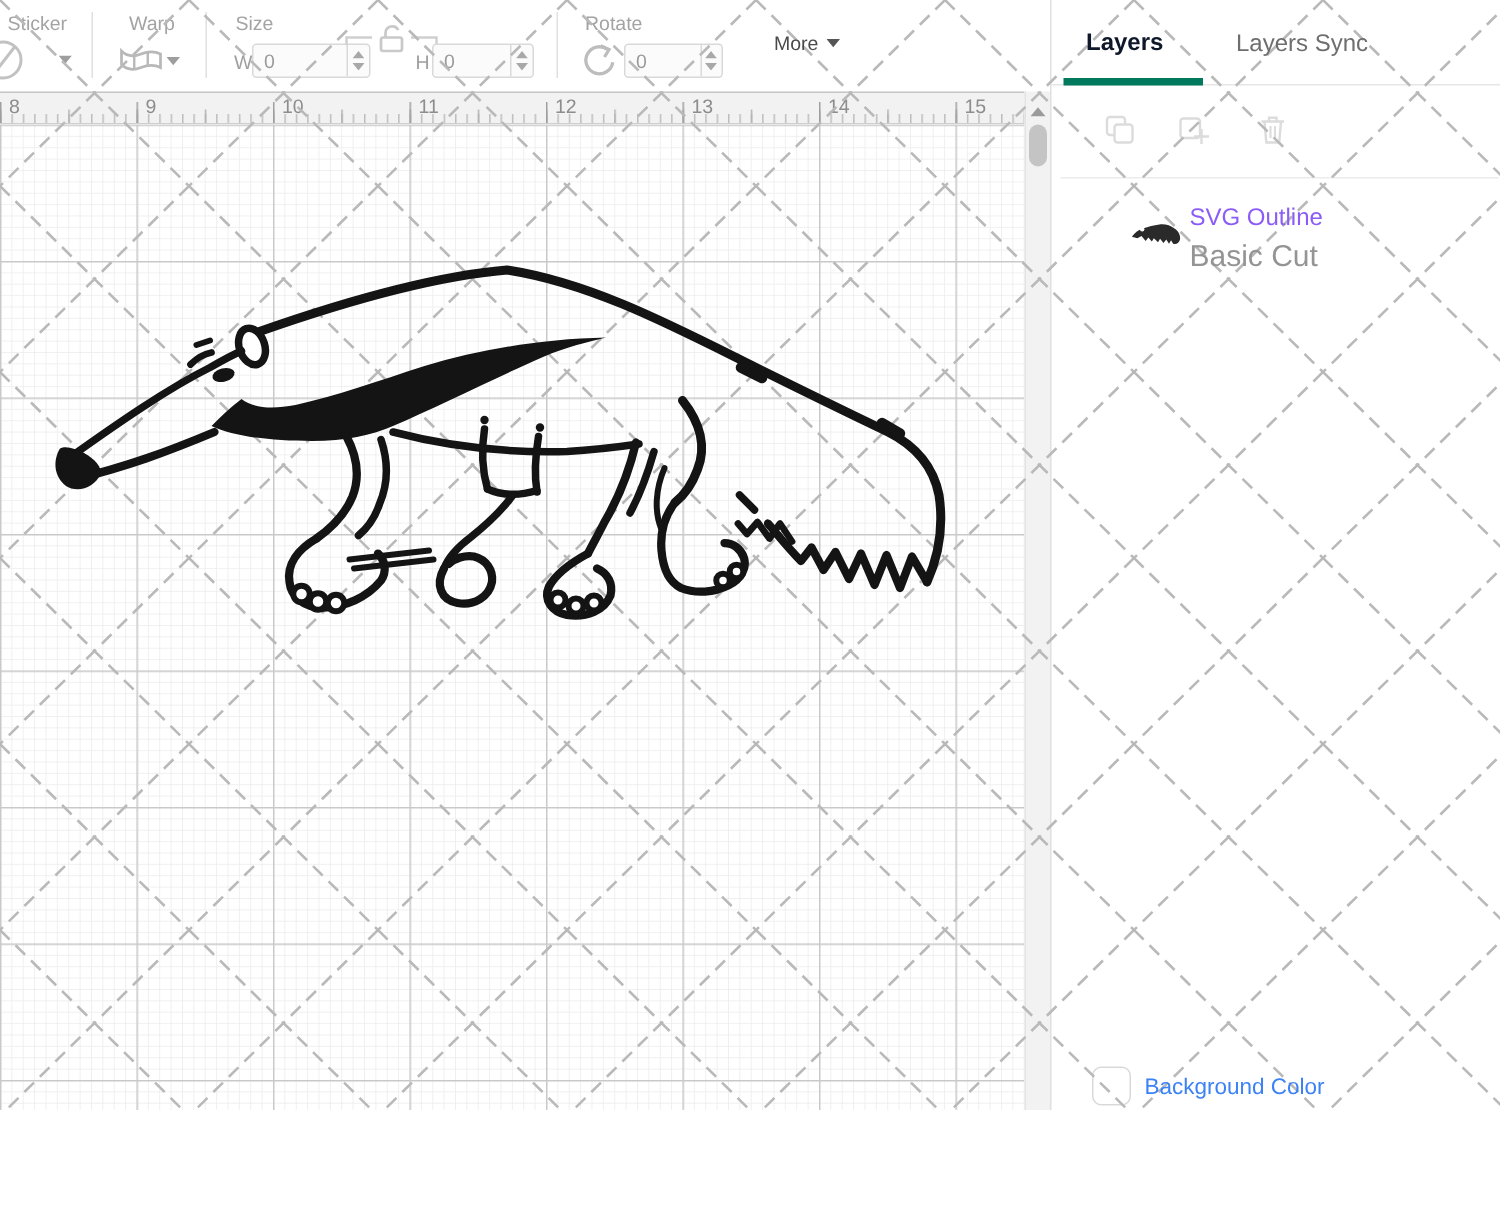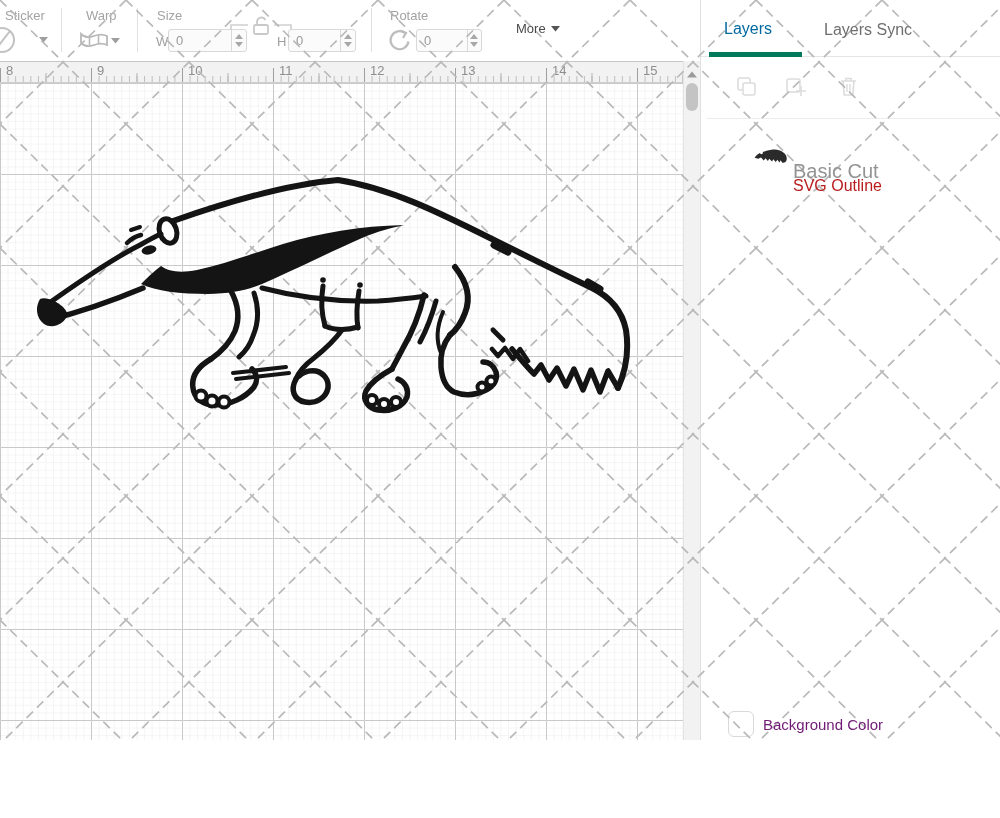--- a/index.html
+++ b/index.html
@@ -29,34 +29,34 @@
   
   .grid-svg { position:absolute; left:0; top:83px; }
   .anteater { position:absolute; left:0; top:61px; z-index:6; }
 
   
   .vscroll { position:absolute; left:683px; top:61px; width:17px; height:757px; background:#f2f2f2; border-left:1px solid #e3e3e3; }
   .vscroll .thumb { position:absolute; left:2px; top:22px; width:12px; height:28px; background:#c4c4c4; border-radius:6px; }
 
   
   .panel { position:absolute; left:700px; top:0; width:300px; height:818px; background:#fff; border-left:1px solid #e0e0e0; }
-  .tab-layers { left:23px; top:20px; font-size:16px; font-weight:400; color:#0369a1; cursor:pointer; }
+  .tab-layers { left:23px; top:20px; font-size:16px; font-weight:700; color:#0f172a; cursor:pointer; }
   .tab-colorsync { left:123px; top:21px; font-size:16px; color:#6e6e6e; cursor:pointer; }
   .tab-underline { left:8px; top:52px; width:93px; height:5px; background:#00795c; }
   .tabbar-border { position:absolute; left:0; top:56px; width:300px; height:1px; background:#e6e6e6; }
   .panel-iconrow { position:absolute; left:0; top:72px; width:300px; height:34px; }
   .panel-icon { position:absolute; top:3px; cursor:pointer; }
   .panel-divider { position:absolute; left:6px; top:118px; width:292px; height:1px; background:#ececec; }
   .layer-row { position:absolute; left:0; top:128px; width:300px; height:58px; cursor:pointer; }
   .layer-thumb { left:52px; top:17px; }
-  .layer-name { left:92px; top:9px; font-size:16px; color:#b91c1c;margin-top:40px; }
+  .layer-name { left:92px; top:9px; font-size:16px; color:#8b5cf6; }
   .layer-op { left:92px; top:32px; font-size:20px; color:#949494; }
   .bg-row { position:absolute; left:0; top:704px; width:300px; height:44px; }
   .bg-swatch { position:absolute; left:27px; top:7px; width:26px; height:26px; border:1px solid #d9d9d9; border-radius:6px; background:#fff; cursor:pointer; }
-  .bg-label { left:62px; top:12px; font-size:15px; color:#701a75; }
+  .bg-label { left:62px; top:12px; font-size:15px; color:#3b82f6; }
   .actions { position:absolute; left:0; top:755px; width:330px; height:57px; border-top:1px solid #e6e6e6; display:flex; padding:6px 6px 0 10px; justify-content:space-between; }
   .action-item { width:60px; display:flex; flex-direction:column; align-items:center; gap:2px; cursor:default; }
   .action-label { font-size:13px; color:#d6d6d6; white-space:nowrap; }
   .actions-bottomline { position:absolute; left:0; top:812px; width:300px; height:1px; background:#eeeeee; }
 </style>
 </head>
 <body>
 
 <div class="app">
 

